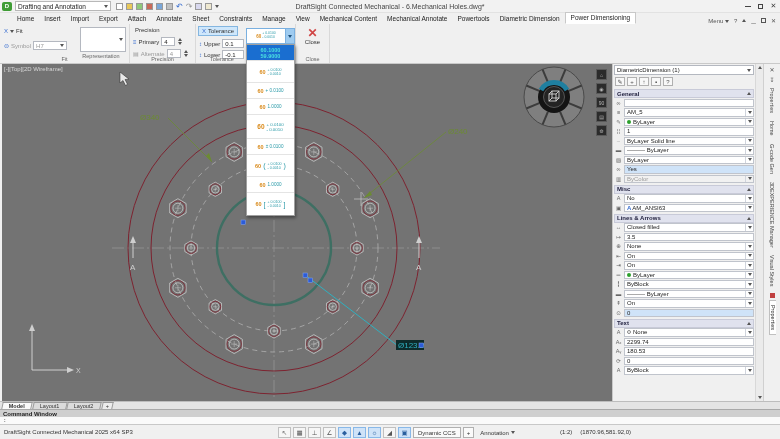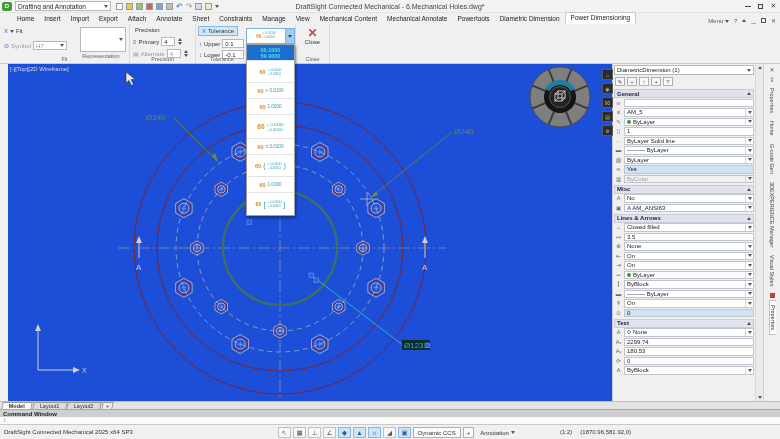--- a/index.html
+++ b/index.html
@@ -57,21 +57,21 @@
   .titem { display:flex; align-items:center; justify-content:center; gap:2px; border-bottom:1px solid #e4e4e4; background:#fff; }
   .titem.sel { background:#1a6ed0; }
   .titem.sel .lim { color:#49e0e0; font-weight:bold; font-size:5.5px; line-height:6px; text-align:center; }
   .t-sm { height:22px; } .t-1l { height:16px; } .t-lg { height:24px; } .t-sel { height:16px; }
   .t-sm .ov,.t-1l .ov { font-size:5.5px; } .t-lg .ov { font-size:6.5px; }
   .t-sm .stk { font-size:3.6px; line-height:4px; } .t-lg .stk { font-size:4.4px; line-height:5px; }
   .t-1l .tv { font-size:4.6px; }
   .brk { color:#2a9aa8; font-size:7px; }
 
   
-  .canvas { position:absolute; top:64px; left:8px; width:612px; height:337px; background:#1d4ed8; overflow:hidden; }
+  .canvas { position:absolute; top:64px; left:2px; width:612px; height:337px; background:#737373; overflow:hidden; }
   .vplabel { position:absolute; left:2px; top:2px; color:#d8d8d8; font-size:6px; z-index:5; }
   .wheelbtns { position:absolute; left:594px; top:5px; display:flex; flex-direction:column; gap:3px; z-index:5; }
   .wb { width:11px; height:11px; background:#2b2b2b; border:1px solid #5a5a5a; color:#b8b8b8; font-size:5px; display:flex; align-items:center; justify-content:center; }
 
   
   .props { position:absolute; top:64px; left:612px; width:151px; height:337px; background:#f0f0f0; border-left:1px solid #c9c9c9; display:flex; }
   .pcontent { width:143px; padding:1px 1px 0 1px; overflow:hidden; }
   .pscroll { width:8px; background:#ebebeb; border-left:1px solid #d8d8d8; display:flex; flex-direction:column; align-items:center; justify-content:space-between; padding:2px 0; }
   .psel { display:flex; align-items:center; background:#fff; border:1px solid #b4b8c0; height:10px; font-size:6px; color:#222; padding:0 2px; }
   .psel .lbl { flex:1; white-space:nowrap; overflow:hidden; }

